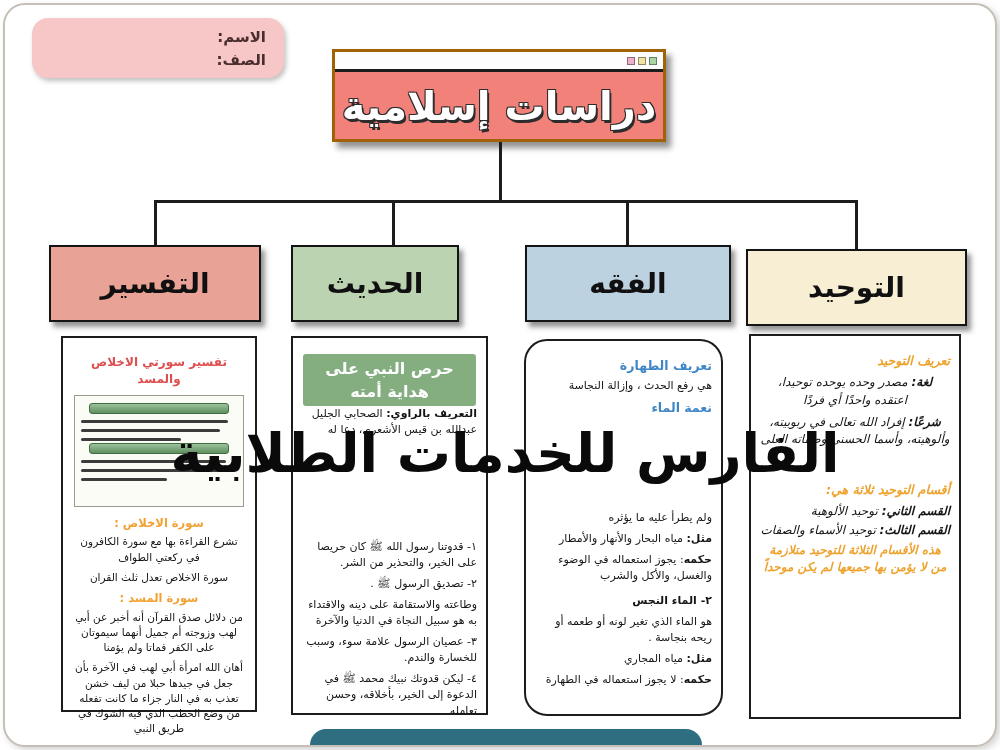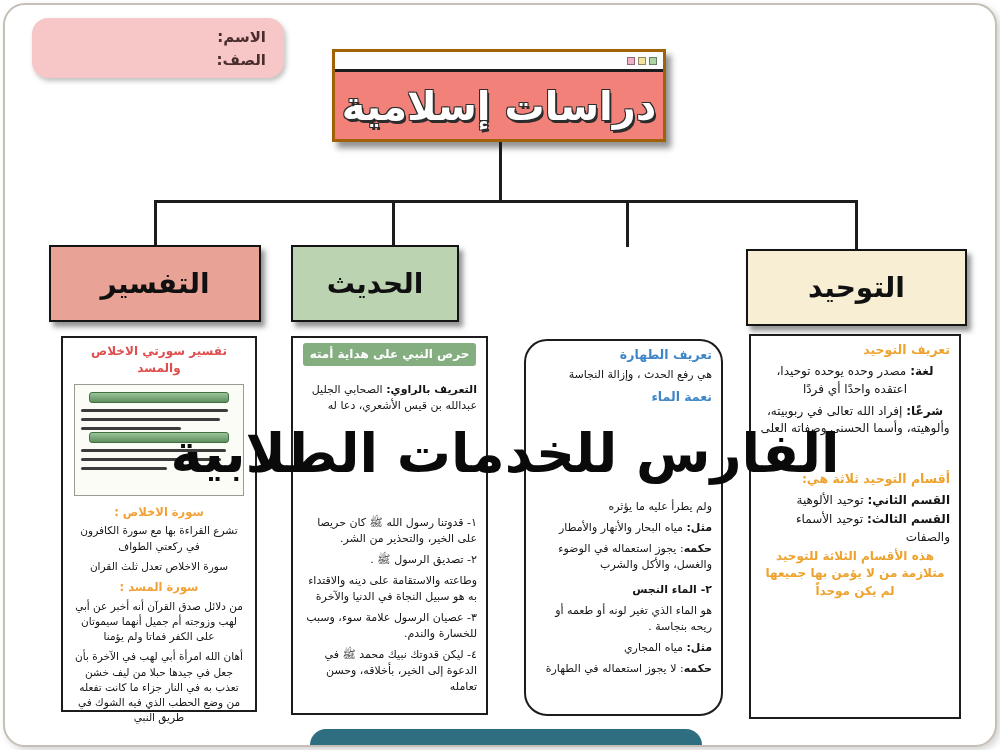--- a/index.html
+++ b/index.html
@@ -54,39 +54,39 @@
     box-shadow:4px 5px 5px rgba(60,60,60,0.55);
   }
   .hdr-tafsir { left:44px;  top:240px; width:212px; background:#e9a396; }
   .hdr-hadith { left:286px; top:240px; width:168px; background:#bcd3b1; }
   .hdr-fiqh   { left:520px; top:240px; width:206px; background:#bdd2e0; }
   .hdr-tawhid { left:741px; top:244px; width:221px; background:#f8eed3; }
 
   
   .col-content {
     position:absolute; background:#ffffff; border:2px solid #1c1c1c;
-    padding:5px 9px; direction:rtl; text-align:right;
+    padding:16px 9px; direction:rtl; text-align:right;
     color:#151515; line-height:1.45;
   }
   .col-content p { margin:0 0 5px; }
   .bold { font-weight:bold; }
   .center { text-align:center; }
 
   .tafsir-content { left:56px;  top:331px; width:196px; height:376px; font-size:10.5px; text-align:center; }
   .hadith-content { left:286px; top:331px; width:197px; height:379px; font-size:11px; }
   .fiqh-content   { left:519px; top:334px; width:199px; height:377px; font-size:11px;border-radius:23px; }
-  .tawhid-content { left:744px; top:329px; width:212px; height:385px; font-size:12px; }
+  .tawhid-content { left:744px; top:329px; width:212px; height:385px; font-size:12px;font-style:italic; }
 
   .h-red    { color:#df4f4f; font-weight:bold; font-size:12px; text-align:center; margin:0 0 6px; }
   .h-orange { color:#f2a233; font-weight:bold; font-size:11.5px; text-align:center; margin:4px 0 3px; }
   .h-blue   { color:#3e86c6; font-weight:bold; font-size:12.5px; margin:0 0 3px; }
   .h-gold   { color:#eda32e; font-weight:bold; font-size:12.5px; margin:0 0 4px; }
   .green-heading {
     background:#84ad80; color:#ffffff; font-weight:bold; text-align:center;
-    border-radius:3px; padding:3px 4px; margin:0 1px 16px; font-size:12px;
+    border-radius:3px; padding:3px 4px; margin:0 1px 0; font-size:16px;
   }
   .note-gold { color:#eda32e; font-weight:bold; text-align:center; margin-top:30px; }
   .tight { margin-bottom:2px !important; }
 
   .gap-hadith { height:96px; }
   .gap-fiqh   { height:90px; }
 
   
   .quran-img {
     border:1px solid #9a9a8e; background:#fcfcf6; margin:2px 2px 8px;
@@ -133,20 +133,21 @@
 
   <div class="line v" style="left:494px; top:137px; height:60px;"></div>
   <div class="line h" style="left:149px; top:195px; width:704px;"></div>
   <div class="line v" style="left:149px; top:195px; height:47px;"></div>
   <div class="line v" style="left:387px; top:195px; height:47px;"></div>
   <div class="line v" style="left:621px; top:195px; height:47px;"></div>
   <div class="line v" style="left:850px; top:195px; height:51px;"></div>
 
   <div class="col-header hdr-tafsir">التفسير</div>
   <div class="col-header hdr-hadith">الحديث</div>
+  <div class="col-header hdr-fiqh">الفقه</div>
   <div class="col-header hdr-tawhid">التوحيد</div>
 
   <div class="col-content tafsir-content">
     <div class="h-red">تفسير سورتي الاخلاص والمسد</div>
     <div class="quran-img">
       <div class="q-bar"></div>
       <div class="q-line" style="width:94%"></div>
       <div class="q-line" style="width:89%"></div>
       <div class="q-line" style="width:64%"></div>
       <div class="q-bar"></div>

